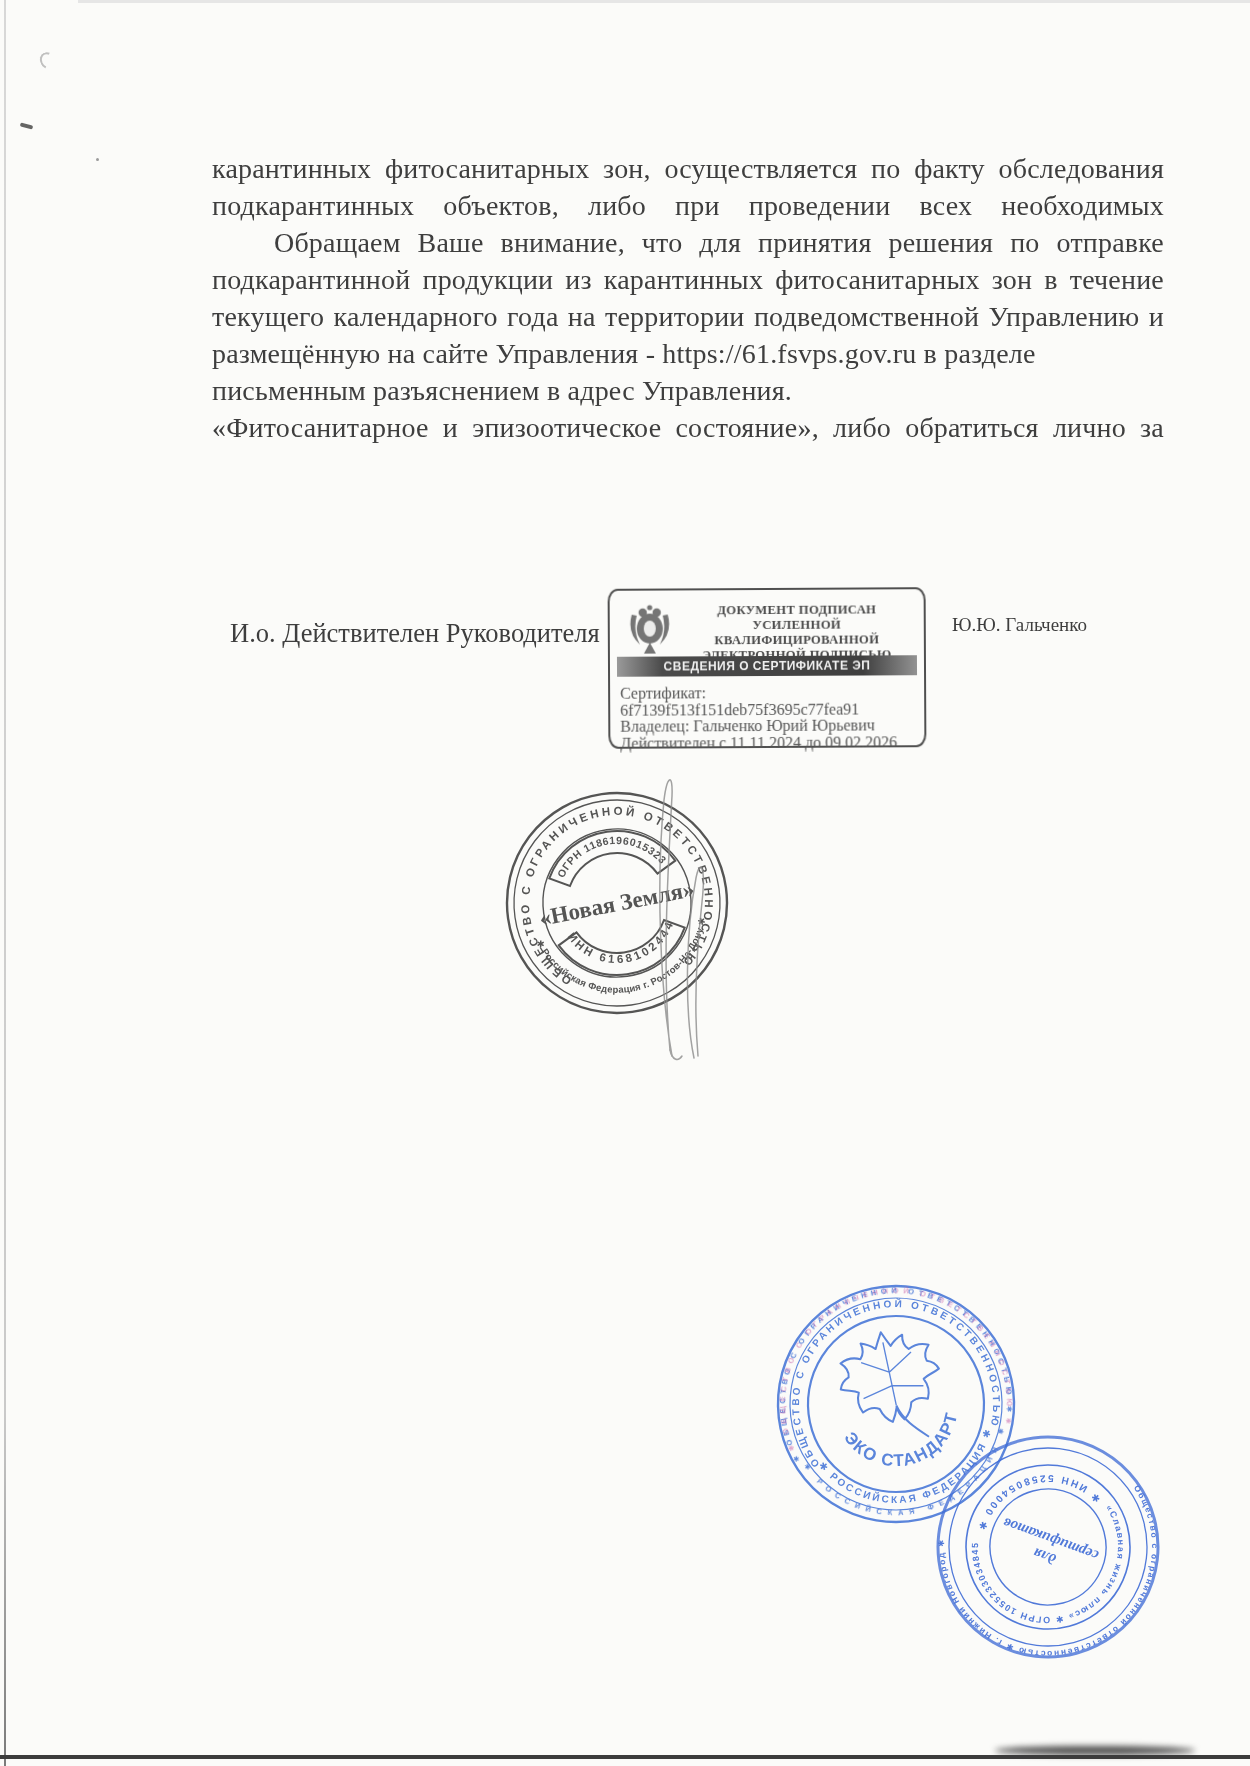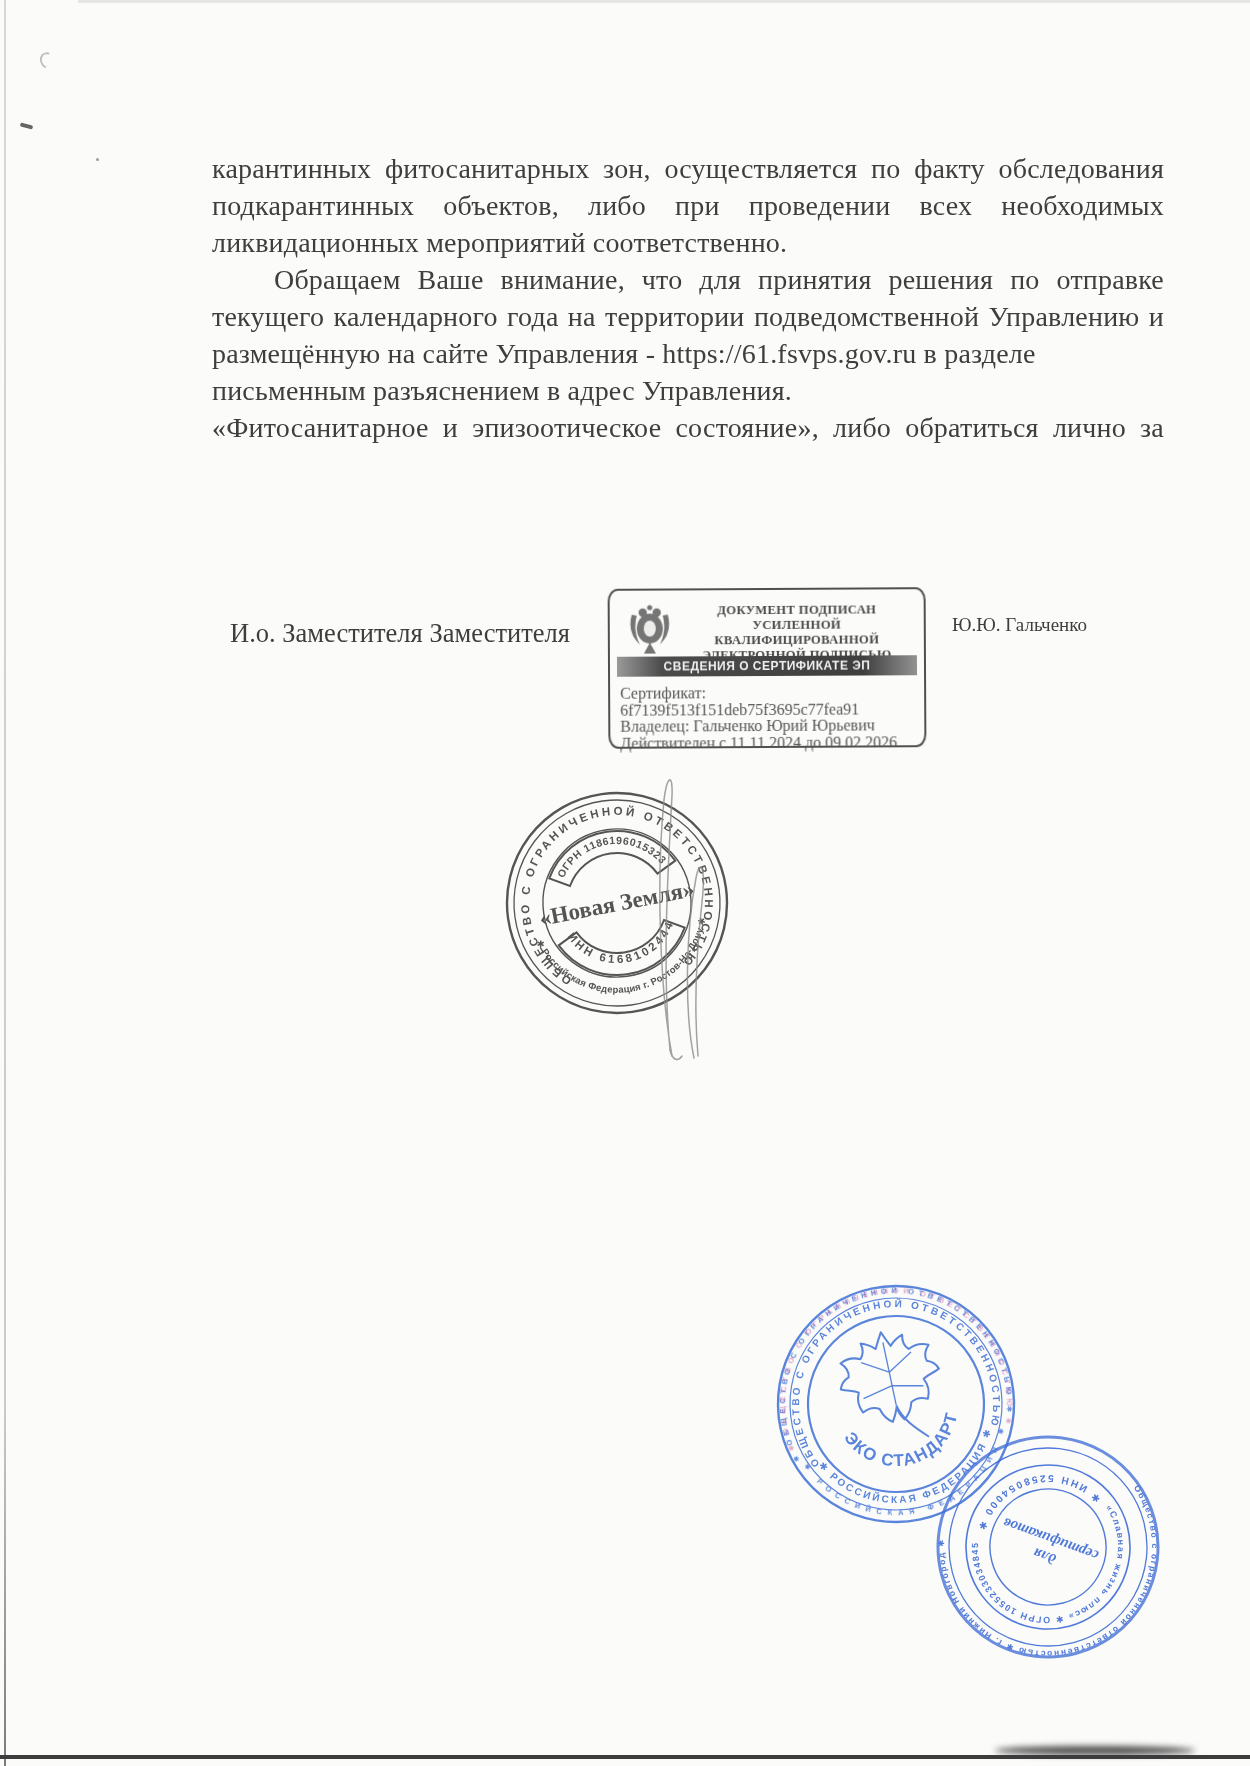--- a/index.html
+++ b/index.html
@@ -56,29 +56,29 @@
 
   <div class="edge-left"></div>
   <div class="edge-top"></div>
   <div class="art-c"></div>
   <div class="art-dash"></div>
   <div class="art-dot"></div>
 
   <div class="bodytext">
     <div class="doc-line">карантинных фитосанитарных зон, осуществляется по факту обследования</div>
     <div class="doc-line">подкарантинных объектов, либо при проведении всех необходимых</div>
-    <div class="doc-line l-p">ликвидационных мероприятий соответственно.</div>
     <div class="doc-line indent">Обращаем Ваше внимание, что для принятия решения по отправке</div>
+    <div class="doc-line">подкарантинной продукции из карантинных фитосанитарных зон в течение</div>
     <div class="doc-line">текущего календарного года на территории подведомственной Управлению и</div>
     <div class="doc-line l-p">размещённую на сайте Управления - https://61.fsvps.gov.ru в разделе</div>
     <div class="doc-line l-p">письменным разъяснением в адрес Управления.</div>
     <div class="doc-line">«Фитосанитарное и эпизоотическое состояние», либо обратиться лично за</div>
   </div>
 
-  <div class="signoff-pos">И.о. Заместителя Заместителя</div>
+  <div class="signoff-pos">И.о. Действителен Руководителя</div>
   <div class="signoff-name">Ю.Ю. Гальченко</div>
 
   <div class="esign">
     <svg class="es-emblem" viewBox="0 0 48 56">
       <g fill="#5e5e5e" opacity="0.85">
         <circle cx="17" cy="12" r="4.2"></circle>
           <circle cx="31" cy="12" r="4.2"></circle>
         <circle cx="24" cy="7" r="2.6"></circle>
         <ellipse cx="24" cy="28" rx="13" ry="15"></ellipse>
         <path d="M6,14 Q1,32 14,44 Q7,30 11,15 Z"></path>

